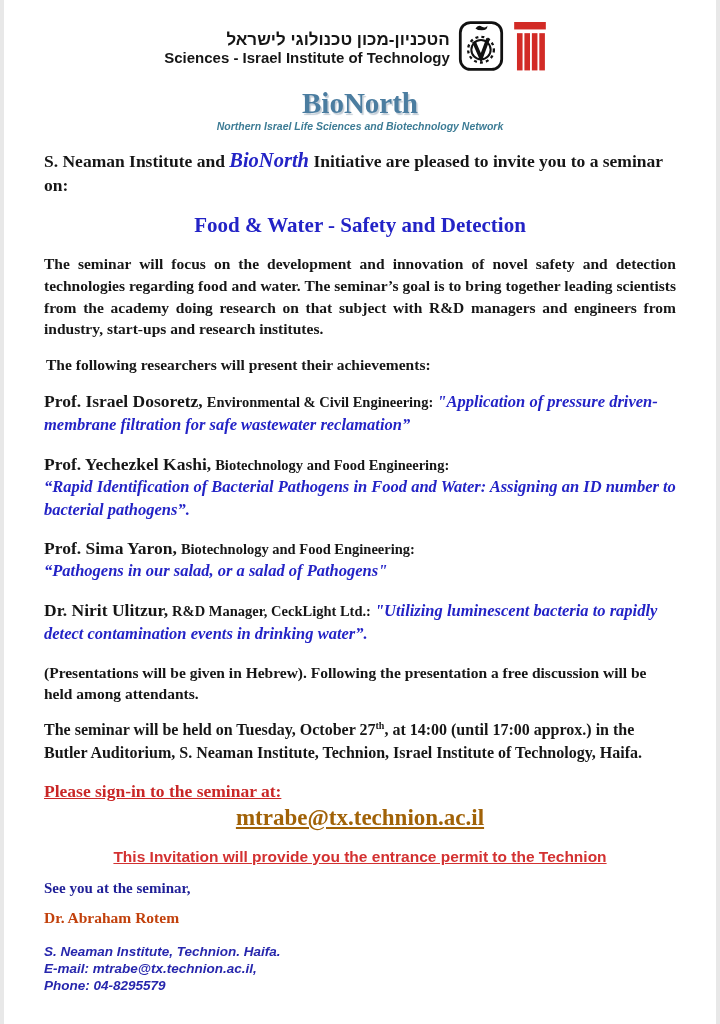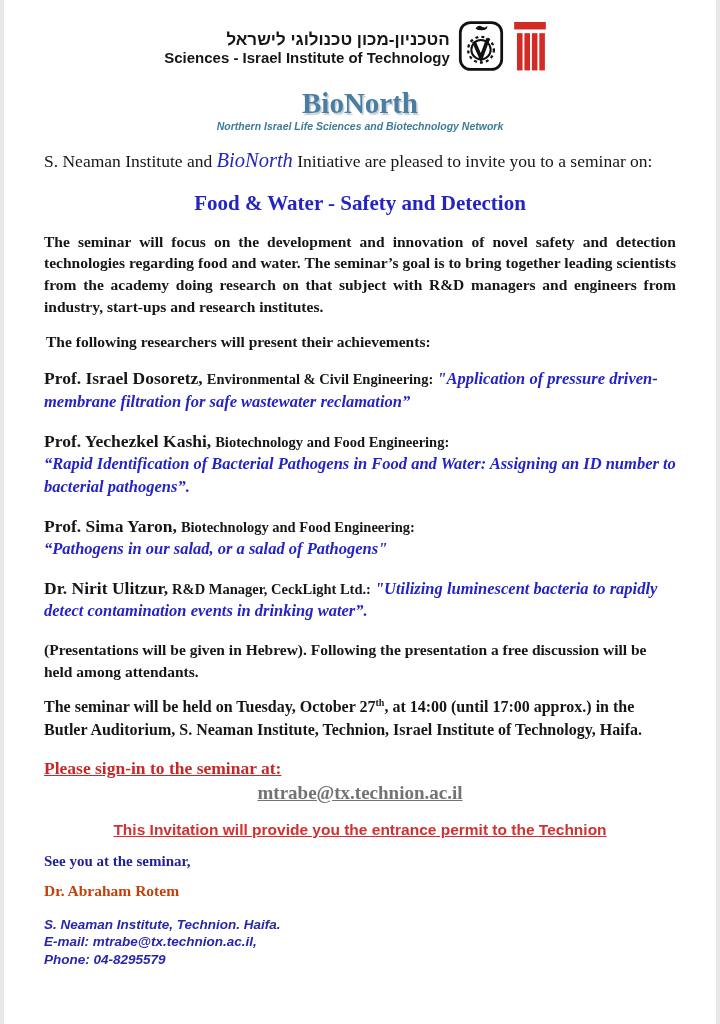--- a/index.html
+++ b/index.html
@@ -24,42 +24,42 @@
 
   .bionorth { text-align:center; margin-top:9px; }
   .bionorth-title {
     display:inline-block; font-family:"Liberation Serif", serif; font-weight:bold;
     font-size:29px; color:#4b7da0; text-shadow:1.5px 1.5px 1px #c3cdd6; line-height:1;
   }
   .bionorth-subtitle { font-family:"Liberation Sans", sans-serif; font-style:italic; font-weight:bold; font-size:10.5px; color:#3d7c95; margin-top:2px; }
 
   
   .content { padding:15px 40px 0 40px; }
-  .intro { font-size:17.5px; font-weight:normal; line-height:1.3; margin:0; }
+  .intro { font-size:17.5px; font-weight:bold; line-height:1.3; margin:0; }
   .intro .brand { color:#2323c6; font-style:italic; font-size:20.5px; }
 
   .seminar-title { text-align:center; color:#2323c6; font-weight:bold; font-size:21px; margin:17px 0 15px 0; }
 
   .desc { text-align:justify; font-weight:bold; font-size:15.5px; line-height:1.4; margin:0; }
   .presenters { font-weight:bold; font-size:15.5px; margin:16px 0 0 2px; }
 
   .speaker { margin:15px 0 0 0; line-height:1.38; }
   .s-name { font-weight:bold; font-size:17.5px; }
   .s-dept { font-weight:bold; font-size:14.5px; }
   .s-quote { color:#2323c6; font-weight:bold; font-style:italic; font-size:16.5px; }
   .block-quote .s-quote { display:block; }
 
   .note { font-weight:bold; font-size:15.5px; line-height:1.4; margin:16px 0 0 0; }
   .schedule { font-weight:bold; font-size:16px; line-height:1.4; margin:14px 0 0 0; }
   .schedule sup { font-size:10px; vertical-align:super; line-height:0; }
   .participation { font-weight:bold; font-size:17px; margin:17px 0 0 0; }
 
   .signin-label { color:#c92727; font-weight:bold; font-size:17.5px; text-decoration:underline; margin:17px 0 0 0; }
   .email-line { text-align:center; margin:3px 0 0 0; }
-  .email-link { color:#737373; font-weight:bold; font-size:19px; text-decoration:underline; cursor:pointer; }
+  .email-link { color:#a16207; font-weight:bold; font-size:23px; text-decoration:underline; cursor:pointer; }
   .entrance-note {
     text-align:center; color:#d33131; font-family:"Liberation Sans", sans-serif;
     font-weight:bold; font-size:15.5px; text-decoration:underline; margin:17px 0 0 0;
   }
 
   .closing-line { color:#1f1f97; font-weight:bold; font-size:15px; margin:14px 0 0 0; }
   .signer { color:#c2410c; font-weight:bold; font-size:15.5px; margin:12px 0 0 0; }
   .signature {
     color:#2727ad; font-family:"Liberation Sans", sans-serif; font-weight:bold; font-style:italic;
     font-size:13.5px; line-height:1.28; margin:16px 0 0 0;

